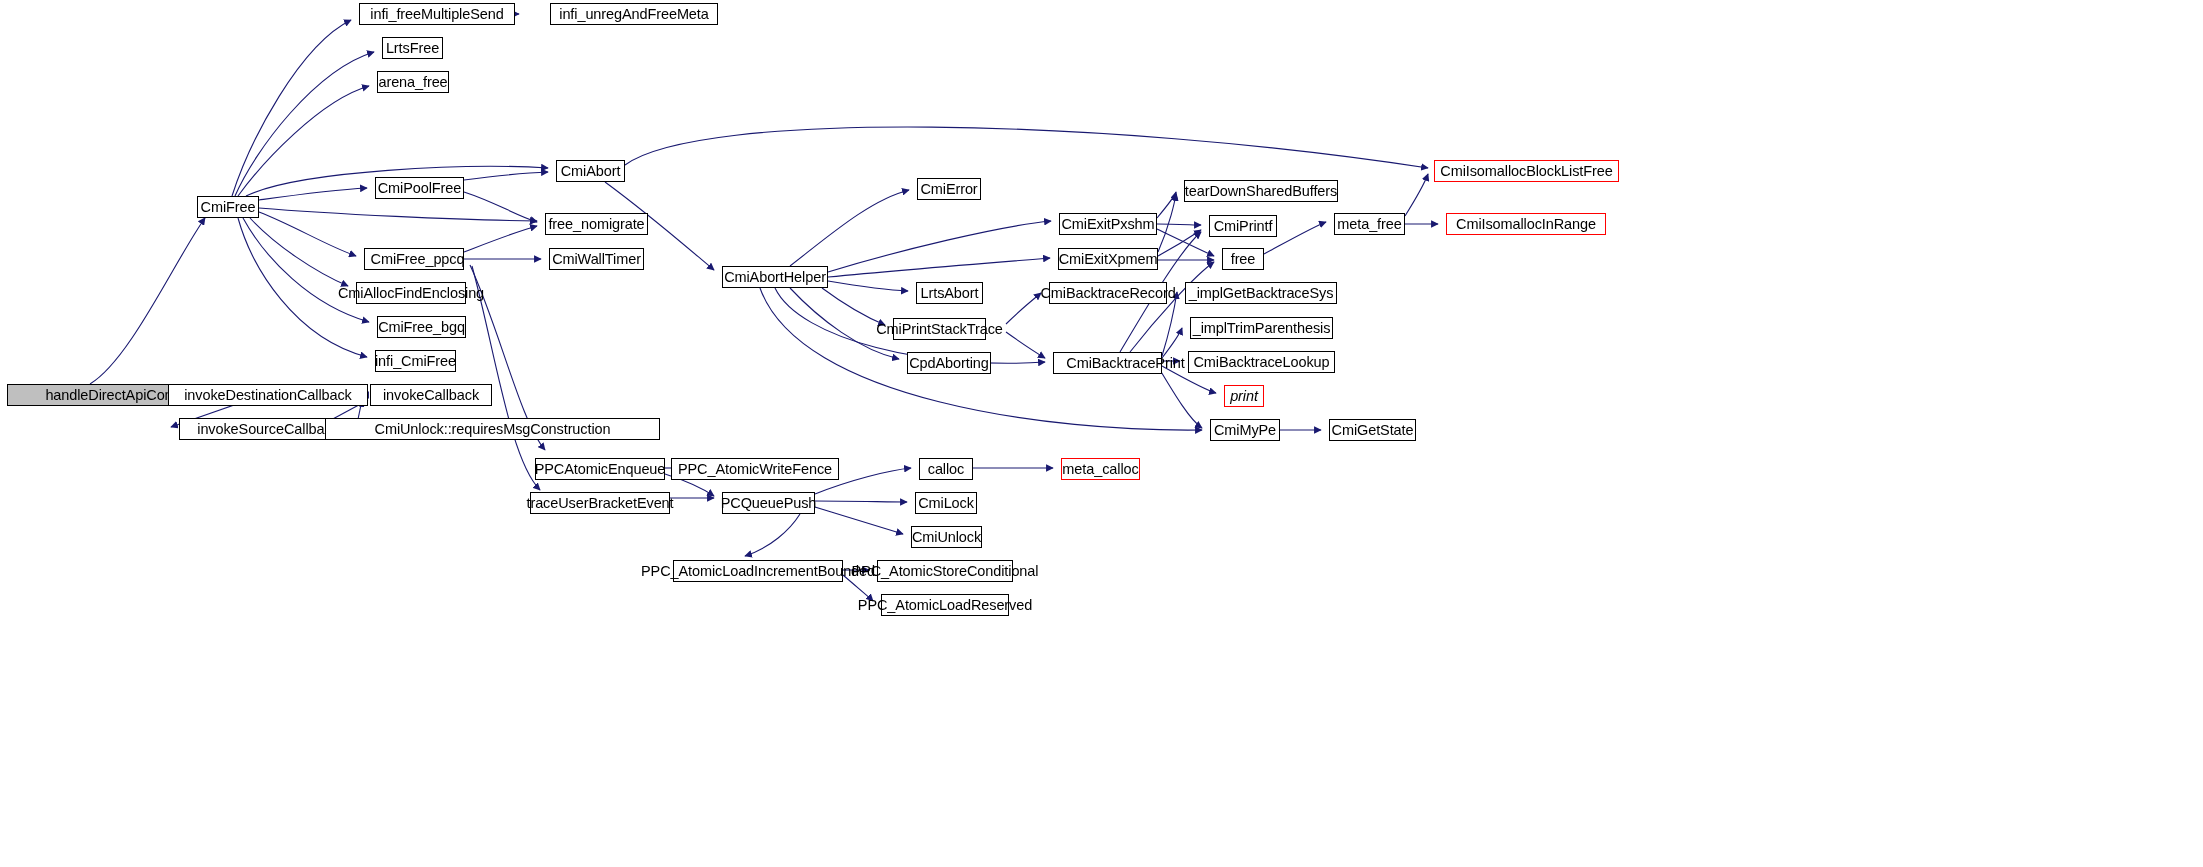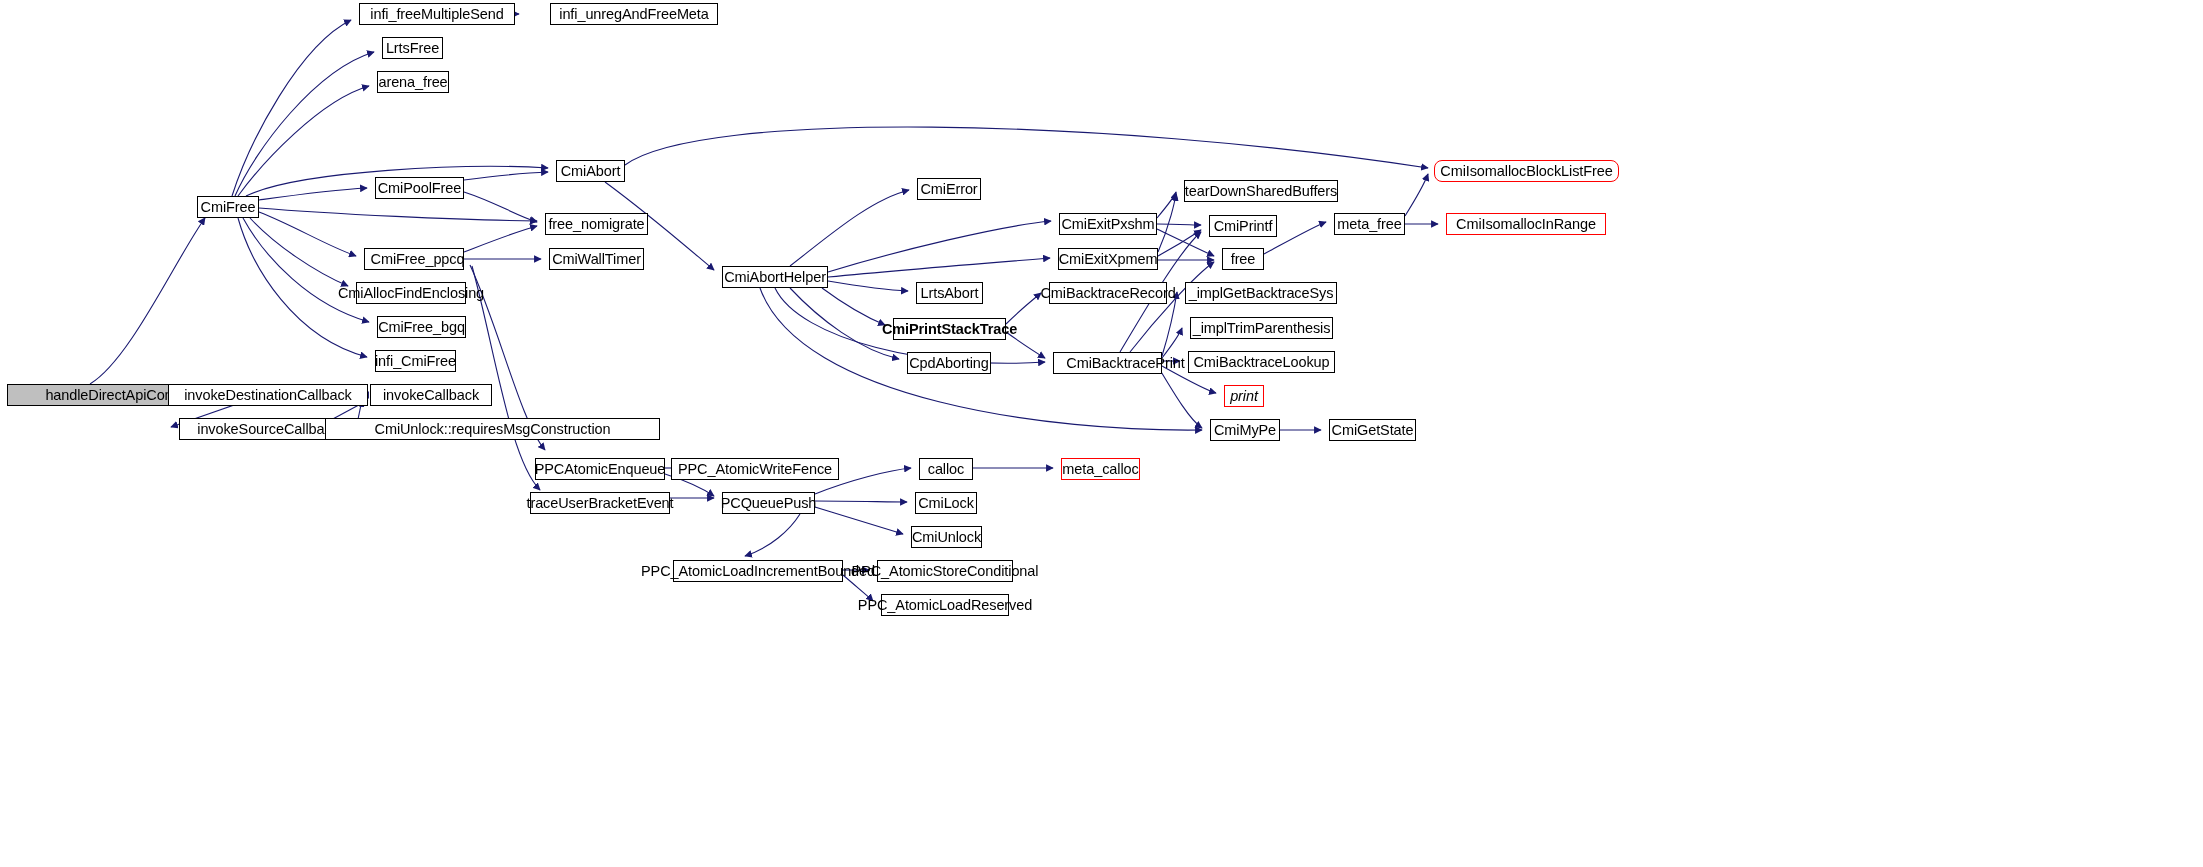--- a/index.html
+++ b/index.html
@@ -115,37 +115,37 @@
       <div class="node" style="left: 364px; top: 248px; width: 100px; height: 22px; padding-left: 12px;">CmiFree_ppcq</div>
       <div class="node" style="left: 356px; top: 282px; width: 110px; height: 22px;">CmiAllocFindEnclosing</div>
       <div class="node" style="left: 377px; top: 316px; width: 89px; height: 22px;">CmiFree_bgq</div>
       <div class="node" style="left: 375px; top: 350px; width: 81px; height: 22px;">infi_CmiFree</div>
       <div class="node" style="left: 556px; top: 160px; width: 69px; height: 22px;">CmiAbort</div>
       <div class="node" style="left: 545px; top: 213px; width: 103px; height: 22px;">free_nomigrate</div>
       <div class="node" style="left: 549px; top: 248px; width: 95px; height: 22px; text-align: center;">CmiWallTimer</div>
       <div class="node" style="left: 722px; top: 266px; width: 106px; height: 22px;">CmiAbortHelper</div>
       <div class="node" style="left: 917px; top: 178px; width: 64px; height: 22px;">CmiError</div>
       <div class="node" style="left: 916px; top: 282px; width: 67px; height: 22px;">LrtsAbort</div>
-      <div class="node" style="left: 893px; top: 318px; width: 113px; height: 22px; font-weight: bold;">CmiPrintStackTrace</div>
+      <div class="node" style="left: 893px; top: 318px; width: 93px; height: 22px;">CmiPrintStackTrace</div>
       <div class="node" style="left: 907px; top: 352px; width: 84px; height: 22px;">CpdAborting</div>
       <div class="node" style="left: 1059px; top: 213px; width: 98px; height: 22px;">CmiExitPxshm</div>
       <div class="node" style="left: 1058px; top: 248px; width: 100px; height: 22px;">CmiExitXpmem</div>
       <div class="node" style="left: 1049px; top: 282px; width: 118px; height: 22px;">CmiBacktraceRecord</div>
       <div class="node" style="left: 1053px; top: 352px; width: 109px; height: 22px; padding-left: 41px;">CmiBacktracePrint</div>
       <div class="node" style="left: 1184px; top: 180px; width: 154px; height: 22px;">tearDownSharedBuffers</div>
       <div class="node" style="left: 1209px; top: 215px; width: 68px; height: 22px;">CmiPrintf</div>
       <div class="node" style="left: 1222px; top: 248px; width: 42px; height: 22px;">free</div>
       <div class="node" style="left: 1185px; top: 282px; width: 152px; height: 22px;">_implGetBacktraceSys</div>
       <div class="node" style="left: 1190px; top: 317px; width: 143px; height: 22px;">_implTrimParenthesis</div>
       <div class="node" style="left: 1188px; top: 351px; width: 147px; height: 22px;">CmiBacktraceLookup</div>
       <div class="node red" style="left: 1224px; top: 385px; width: 40px; height: 22px; font-style: italic;">print</div>
       <div class="node" style="left: 1210px; top: 419px; width: 70px; height: 22px;">CmiMyPe</div>
       <div class="node" style="left: 1334px; top: 213px; width: 71px; height: 22px;">meta_free</div>
       <div class="node" style="left: 1329px; top: 419px; width: 87px; height: 22px;">CmiGetState</div>
-      <div class="node red" style="left: 1434px; top: 160px; width: 185px; height: 22px; border-radius: 8px;">CmiIsomallocBlockListFree</div>
+      <div class="node red" style="left: 1434px; top: 160px; width: 185px; height: 22px;">CmiIsomallocBlockListFree</div>
       <div class="node red" style="left: 1446px; top: 213px; width: 160px; height: 22px;">CmiIsomallocInRange</div>
       <div class="node" style="left: 535px; top: 458px; width: 130px; height: 22px;">PPCAtomicEnqueue</div>
       <div class="node" style="left: 530px; top: 492px; width: 140px; height: 22px;">traceUserBracketEvent</div>
       <div class="node" style="left: 671px; top: 458px; width: 168px; height: 22px;">PPC_AtomicWriteFence</div>
       <div class="node" style="left: 722px; top: 492px; width: 93px; height: 22px;">PCQueuePush</div>
       <div class="node" style="left: 919px; top: 458px; width: 54px; height: 22px;">calloc</div>
       <div class="node" style="left: 915px; top: 492px; width: 62px; height: 22px;">CmiLock</div>
       <div class="node" style="left: 911px; top: 526px; width: 71px; height: 22px;">CmiUnlock</div>
       <div class="node red" style="left: 1061px; top: 458px; width: 79px; height: 22px;">meta_calloc</div>
       <div class="node" style="left: 673px; top: 560px; width: 170px; height: 22px;">PPC_AtomicLoadIncrementBounded</div>

